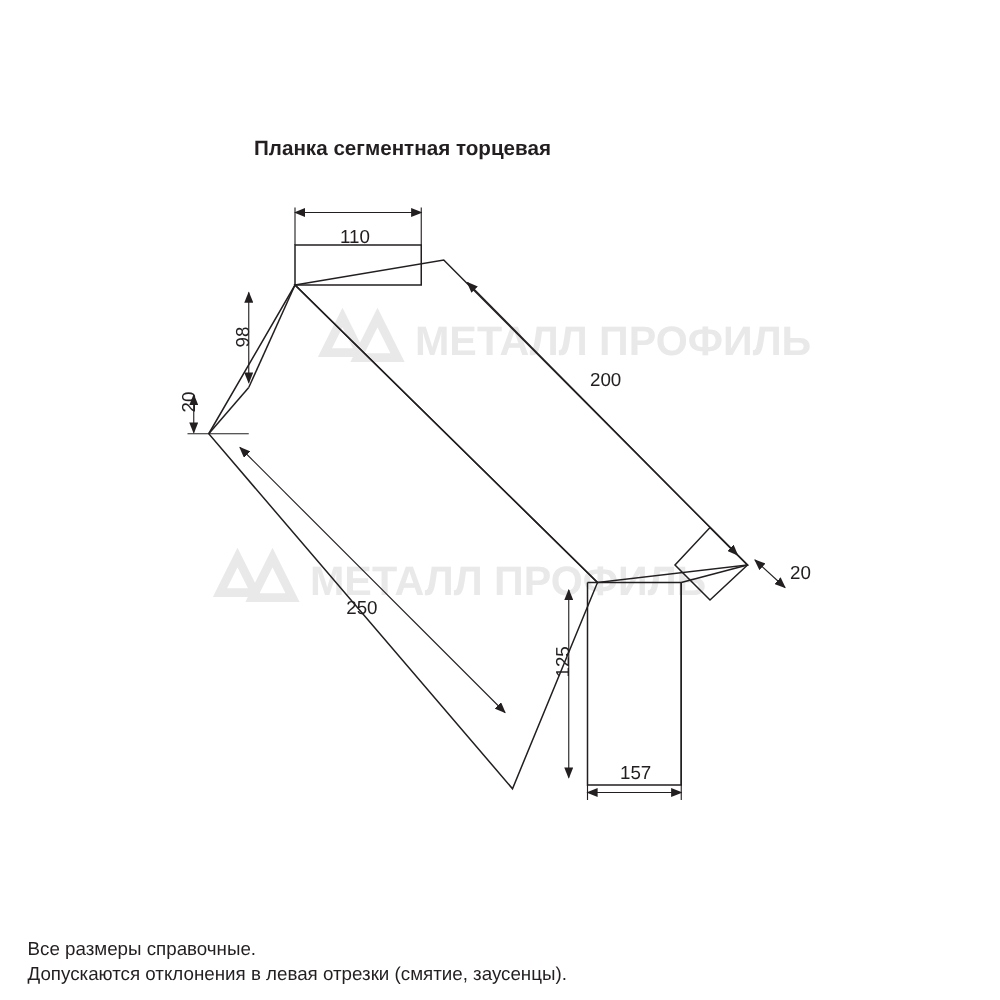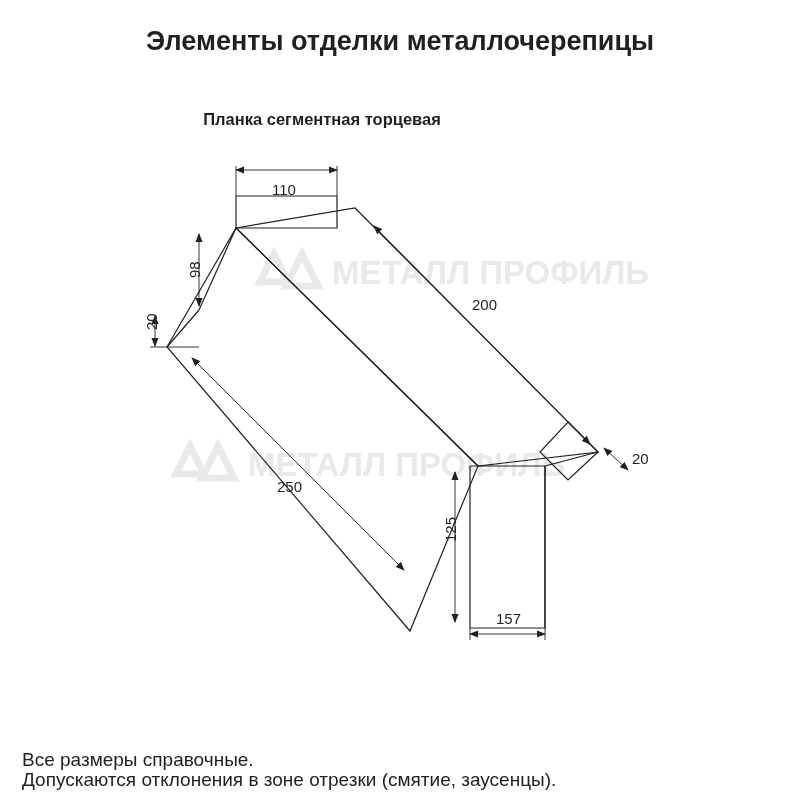--- a/index.html
+++ b/index.html
@@ -48,21 +48,21 @@
     position: absolute;
     top: 0;
     left: 0;
     width: 800px;
     height: 800px;
   }
   .footnotes {
     position: absolute;
     left: 22px;
     bottom: 10px;
-    font-size: 19px;
+    font-size: 15px;
     line-height: 20px;
     color: #231f20;
   }
   .footnotes div {
     white-space: nowrap;
   }
   .dim-label {
     position: absolute;
     font-size: 15px;
     color: #231f20;
@@ -71,21 +71,20 @@
   .rot90 {
     transform: rotate(-90deg);
     transform-origin: left top;
   }
 </style>
 </head>
 <body>
 
 <div class="page">
 
-  <div class="title">Элементы отделки металлочерепицы</div>
 
   <div class="subtitle">
     <span>Планка сегментная торцевая</span>
   </div>
 
   <svg class="drawing" viewBox="0 0 800 800" xmlns="http://www.w3.org/2000/svg">
     <defs>
       <marker id="arrEnd" markerWidth="10" markerHeight="8" refX="9" refY="4" orient="auto">
         <path d="M0,0 L10,4 L0,8 z" fill="#231f20"></path>
       </marker>
@@ -159,16 +158,16 @@
   <div class="dim-label rot90" style="left:186px; top:278px;">98</div>
   <div class="dim-label rot90" style="left:143px; top:330px;">20</div>
   <div class="dim-label" style="left:472px; top:296px;">200</div>
   <div class="dim-label" style="left:277px; top:478px;">250</div>
   <div class="dim-label" style="left:632px; top:450px;">20</div>
   <div class="dim-label rot90" style="left:442px; top:542px;">125</div>
   <div class="dim-label" style="left:496px; top:610px;">157</div>
 
   <div class="footnotes">
     <div>Все размеры справочные.</div>
-    <div>Допускаются отклонения в зоне отрезки (смятие, заусенцы).</div>
+    <div>Допускаются отклонения в левая отрезки (смятие, заусенцы).</div>
   </div>
 
 </div>
 
 </body></html>

